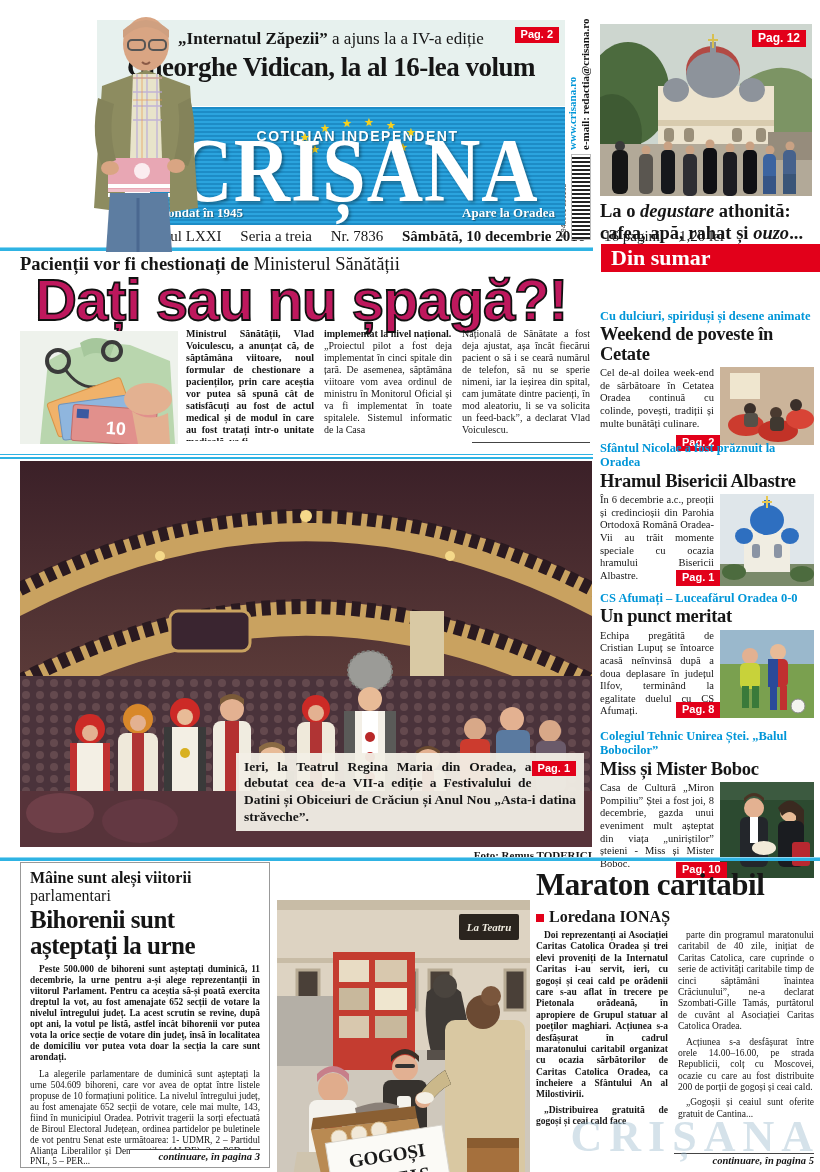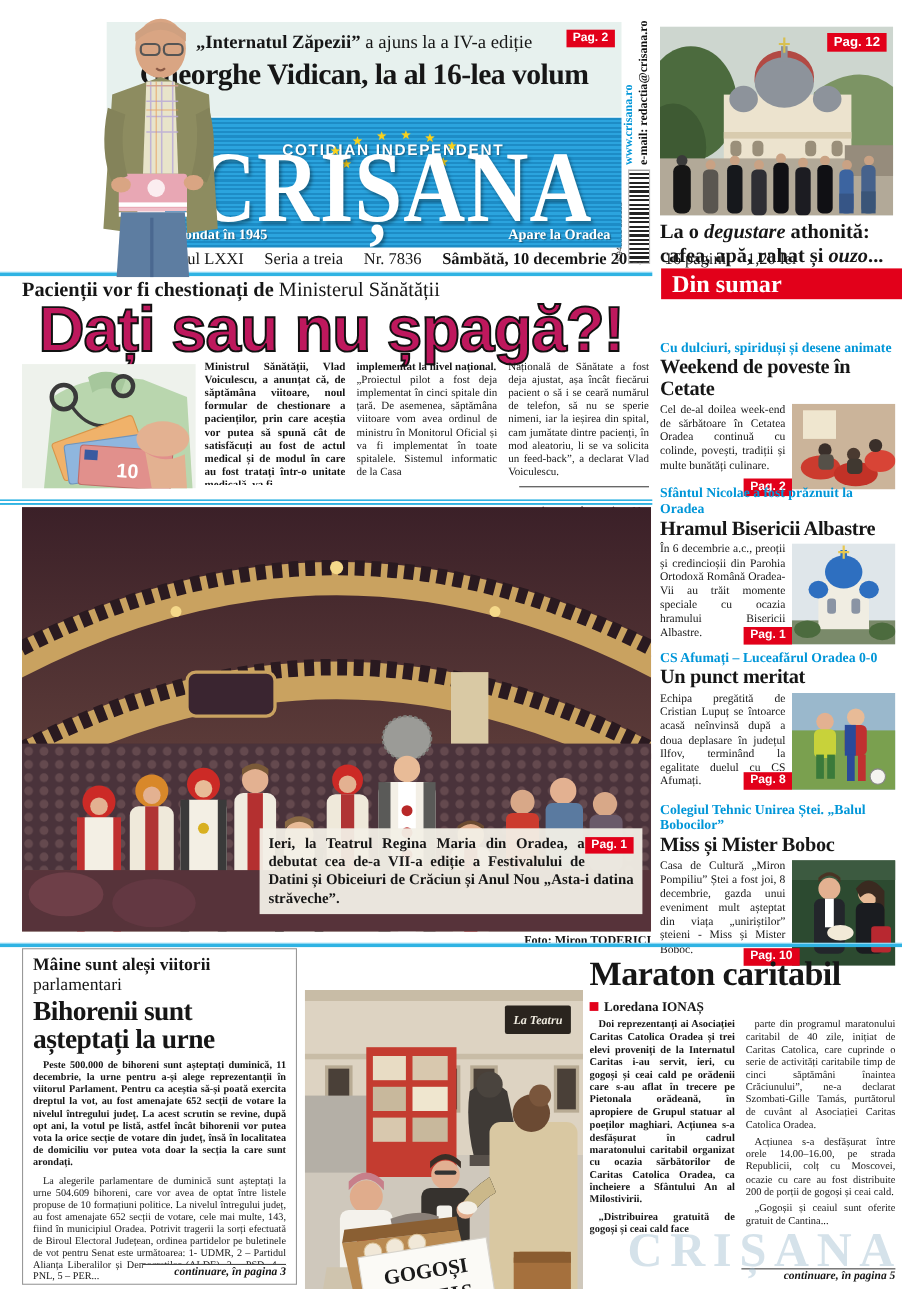--- a/index.html
+++ b/index.html
@@ -84,21 +84,21 @@
   .el-lead{font-weight:bold;font-size:9.3px;line-height:1.18;text-align:justify;margin-top:6px;text-indent:9px;}
   .el-body{font-size:9.3px;line-height:1.18;text-align:justify;margin-top:6px;text-indent:9px;}
   .el-cont{position:absolute;right:9px;bottom:5px;width:130px;text-align:right;font-style:italic;
            font-weight:bold;font-size:10.5px;border-top:1px solid #444;padding-top:1px;background:#fff;}
   
   .charity-photo{position:absolute;left:277px;top:900px;width:292px;height:300px;overflow:hidden;}
   
   .charity{position:absolute;left:536px;top:864px;width:278px;height:304px;}
   .ch-kicker{font-size:18px;}
   .ch-title{font-weight:bold;font-size:31px;letter-spacing:-0.5px;margin-top:3px;}
-  .ch-byline{margin-top:5px;font-weight:bold;font-size:12px;}
+  .ch-byline{margin-top:5px;font-weight:bold;font-size:16px;}
   .ch-byline .sq{display:inline-block;width:8px;height:8px;background:#e2001a;margin-right:5px;}
   .ch-cols{position:relative;margin-top:4px;height:208px;overflow:hidden;}
   .ch-col{position:absolute;top:0;font-size:9.5px;line-height:1.2;text-align:justify;}
   .ch-col1{left:0;width:132px;font-weight:bold;}
   .ch-col2{left:142px;width:136px;}
   .ch-col p{margin:0 0 0;text-indent:8px;}
   .ch-col p + p{margin-top:4px;}
   .ch-cont{position:absolute;right:0;bottom:2px;width:140px;text-align:right;font-style:italic;
            font-weight:bold;font-size:10.5px;border-top:1px solid #444;padding-top:1px;}
   .watermark{position:absolute;right:0px;bottom:10px;font-weight:bold;font-size:44px;letter-spacing:7px;
@@ -379,21 +379,21 @@
       </g>
       <rect x="0" y="330" width="572" height="56" fill="#57333a"></rect>
       <ellipse cx="40" cy="352" rx="34" ry="20" fill="#6e3f48"></ellipse>
       <ellipse cx="120" cy="360" rx="38" ry="22" fill="#633842"></ellipse>
     </svg>
     <div class="fest-caption">
       <span class="pag">Pag. 1</span>
       <span>Ieri, la Teatrul Regina Maria din Oradea, a debutat cea de-a VII-a ediție a Festivalului de Datini și Obiceiuri de Crăciun și Anul Nou „Asta-i datina străveche”.</span>
     </div>
   </div>
-  <div class="fest-credit">Foto: Miron TODERICI</div>
+  <div class="fest-credit">Foto: Remus TODERICI</div>
 
   <div class="sumar-banner">
     <span>Din sumar</span>
   </div>
 
   <div class="s-item" style="top:276px">
     <div class="s-kicker">Cu dulciuri, spiriduși și desene animate</div>
     <div class="s-title">Weekend de poveste în Cetate</div>
     <div class="s-row" style="height:86px">
       <div class="s-text">Cel de-al doilea week-end de sărbătoare în Cetatea Oradea continuă cu colinde, povești, tradiții și multe bunătăți culinare.</div>

